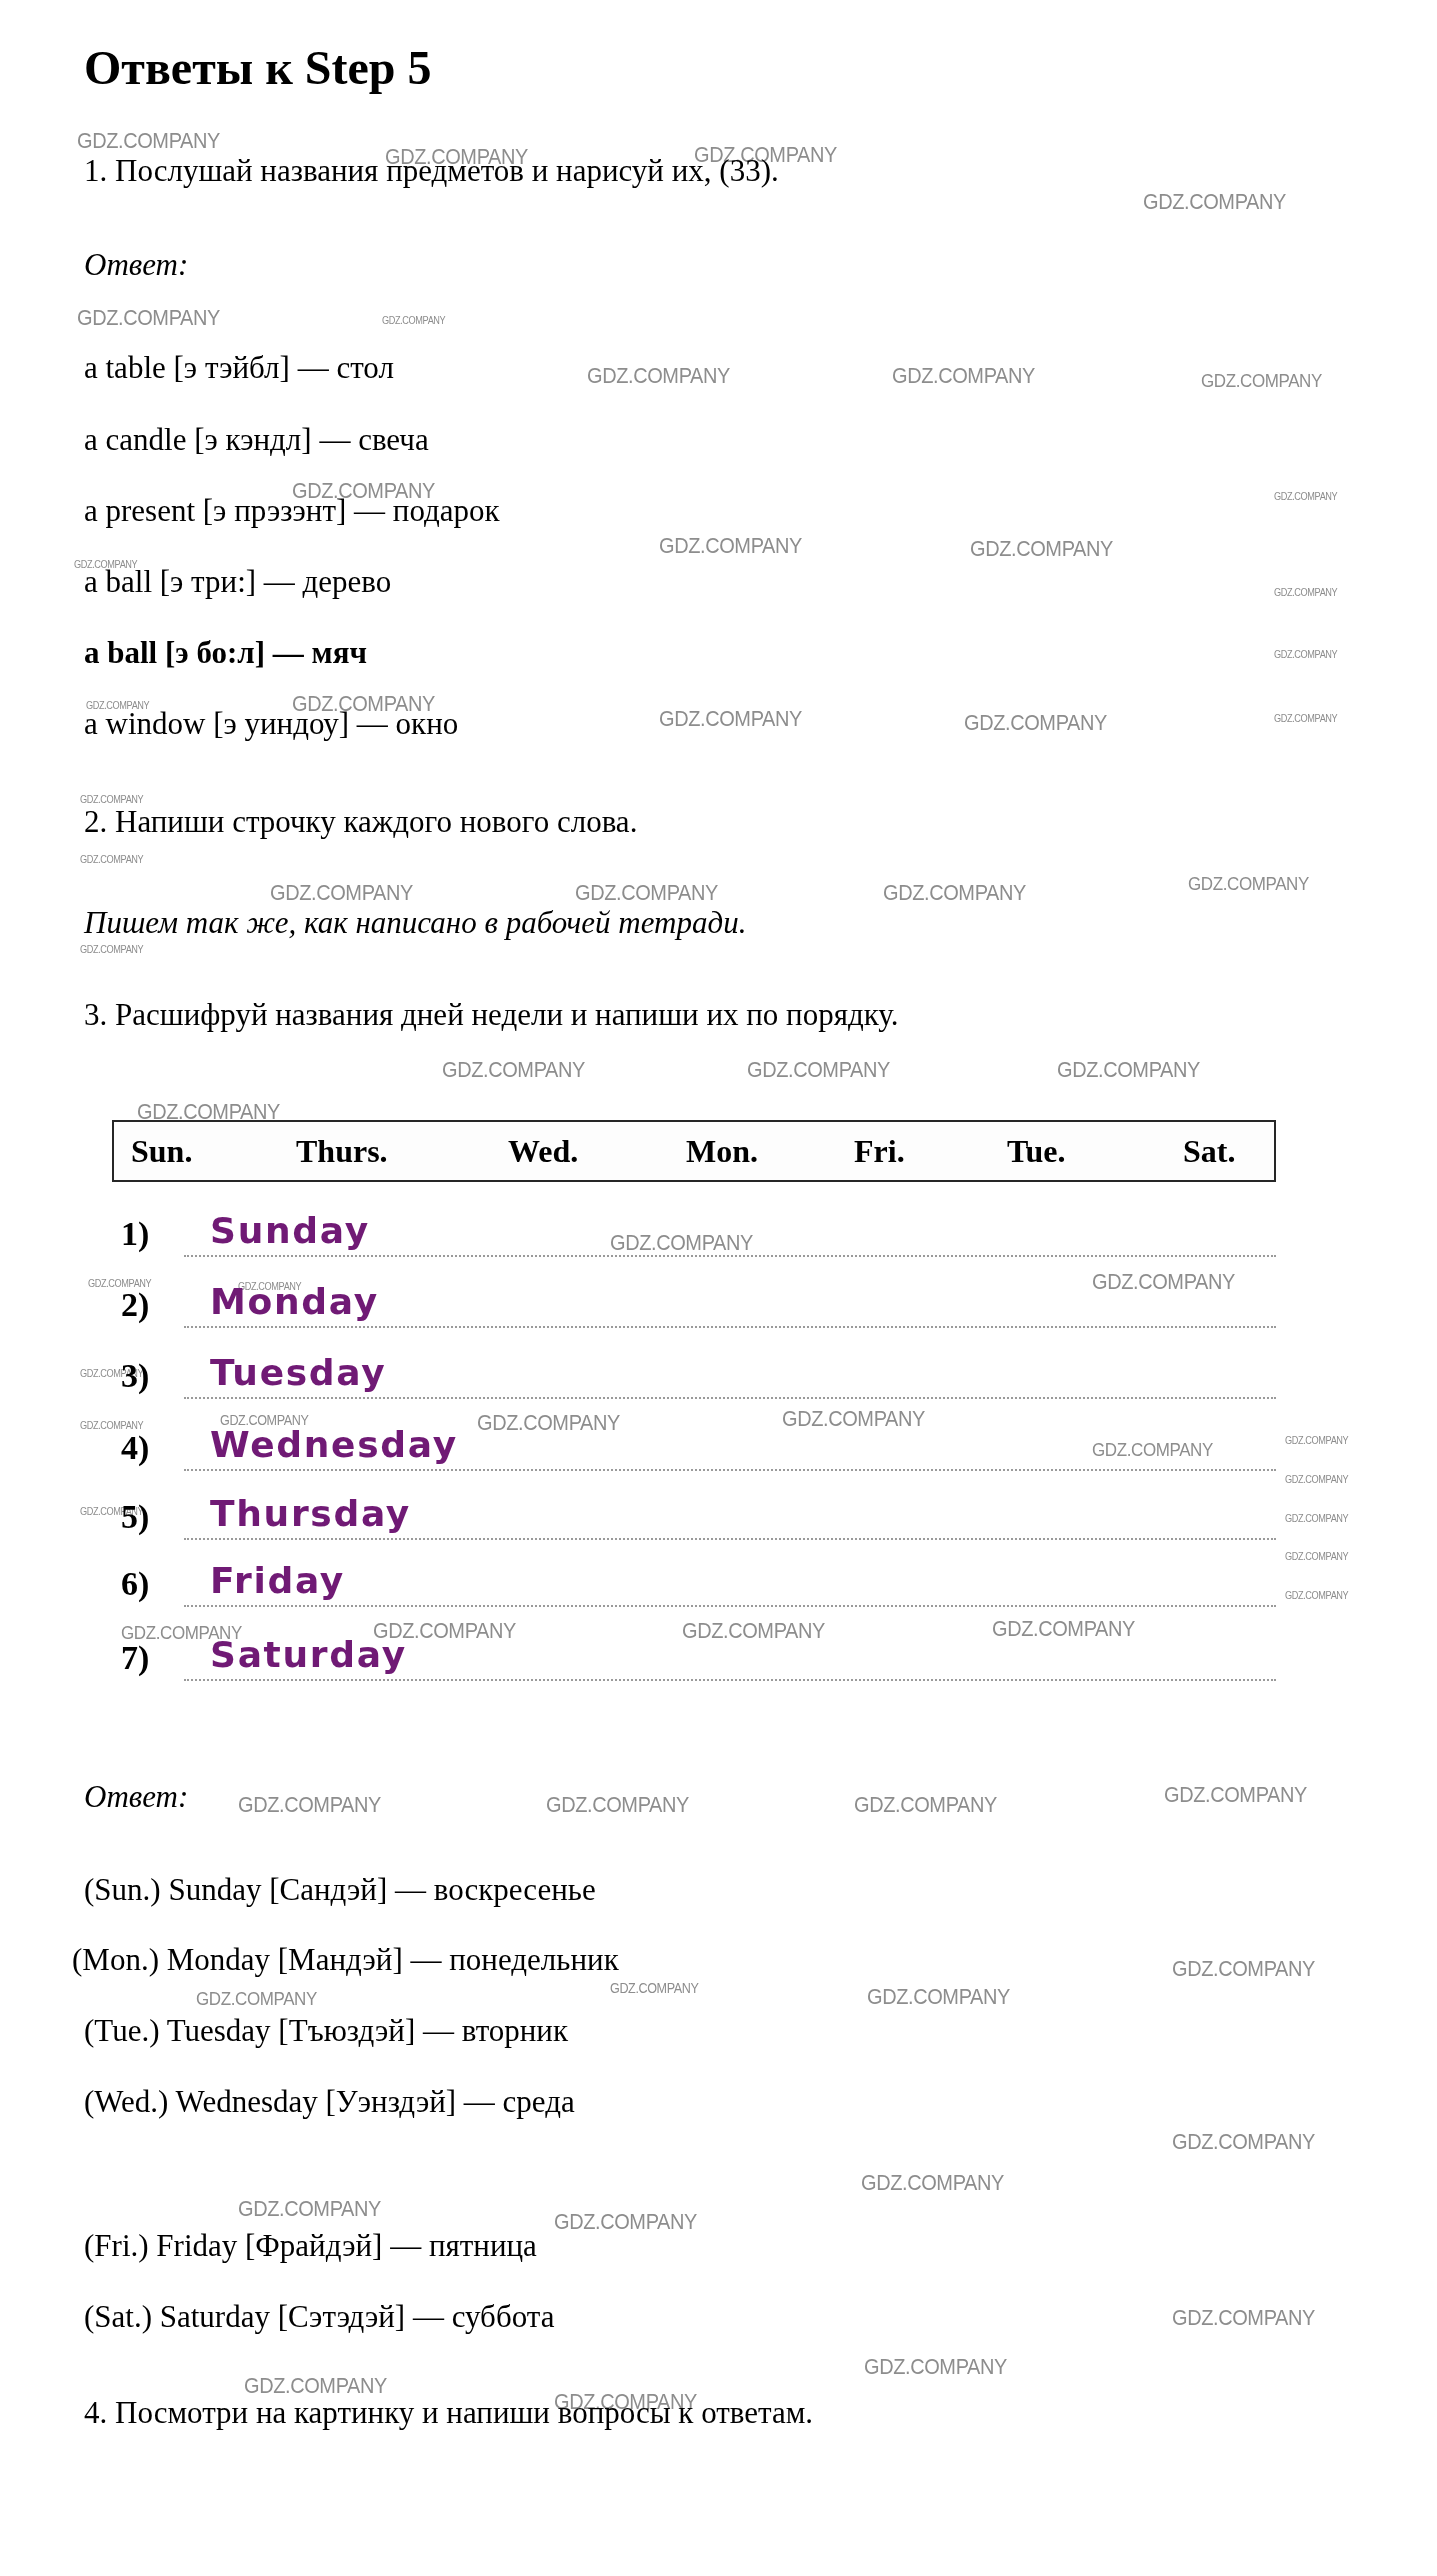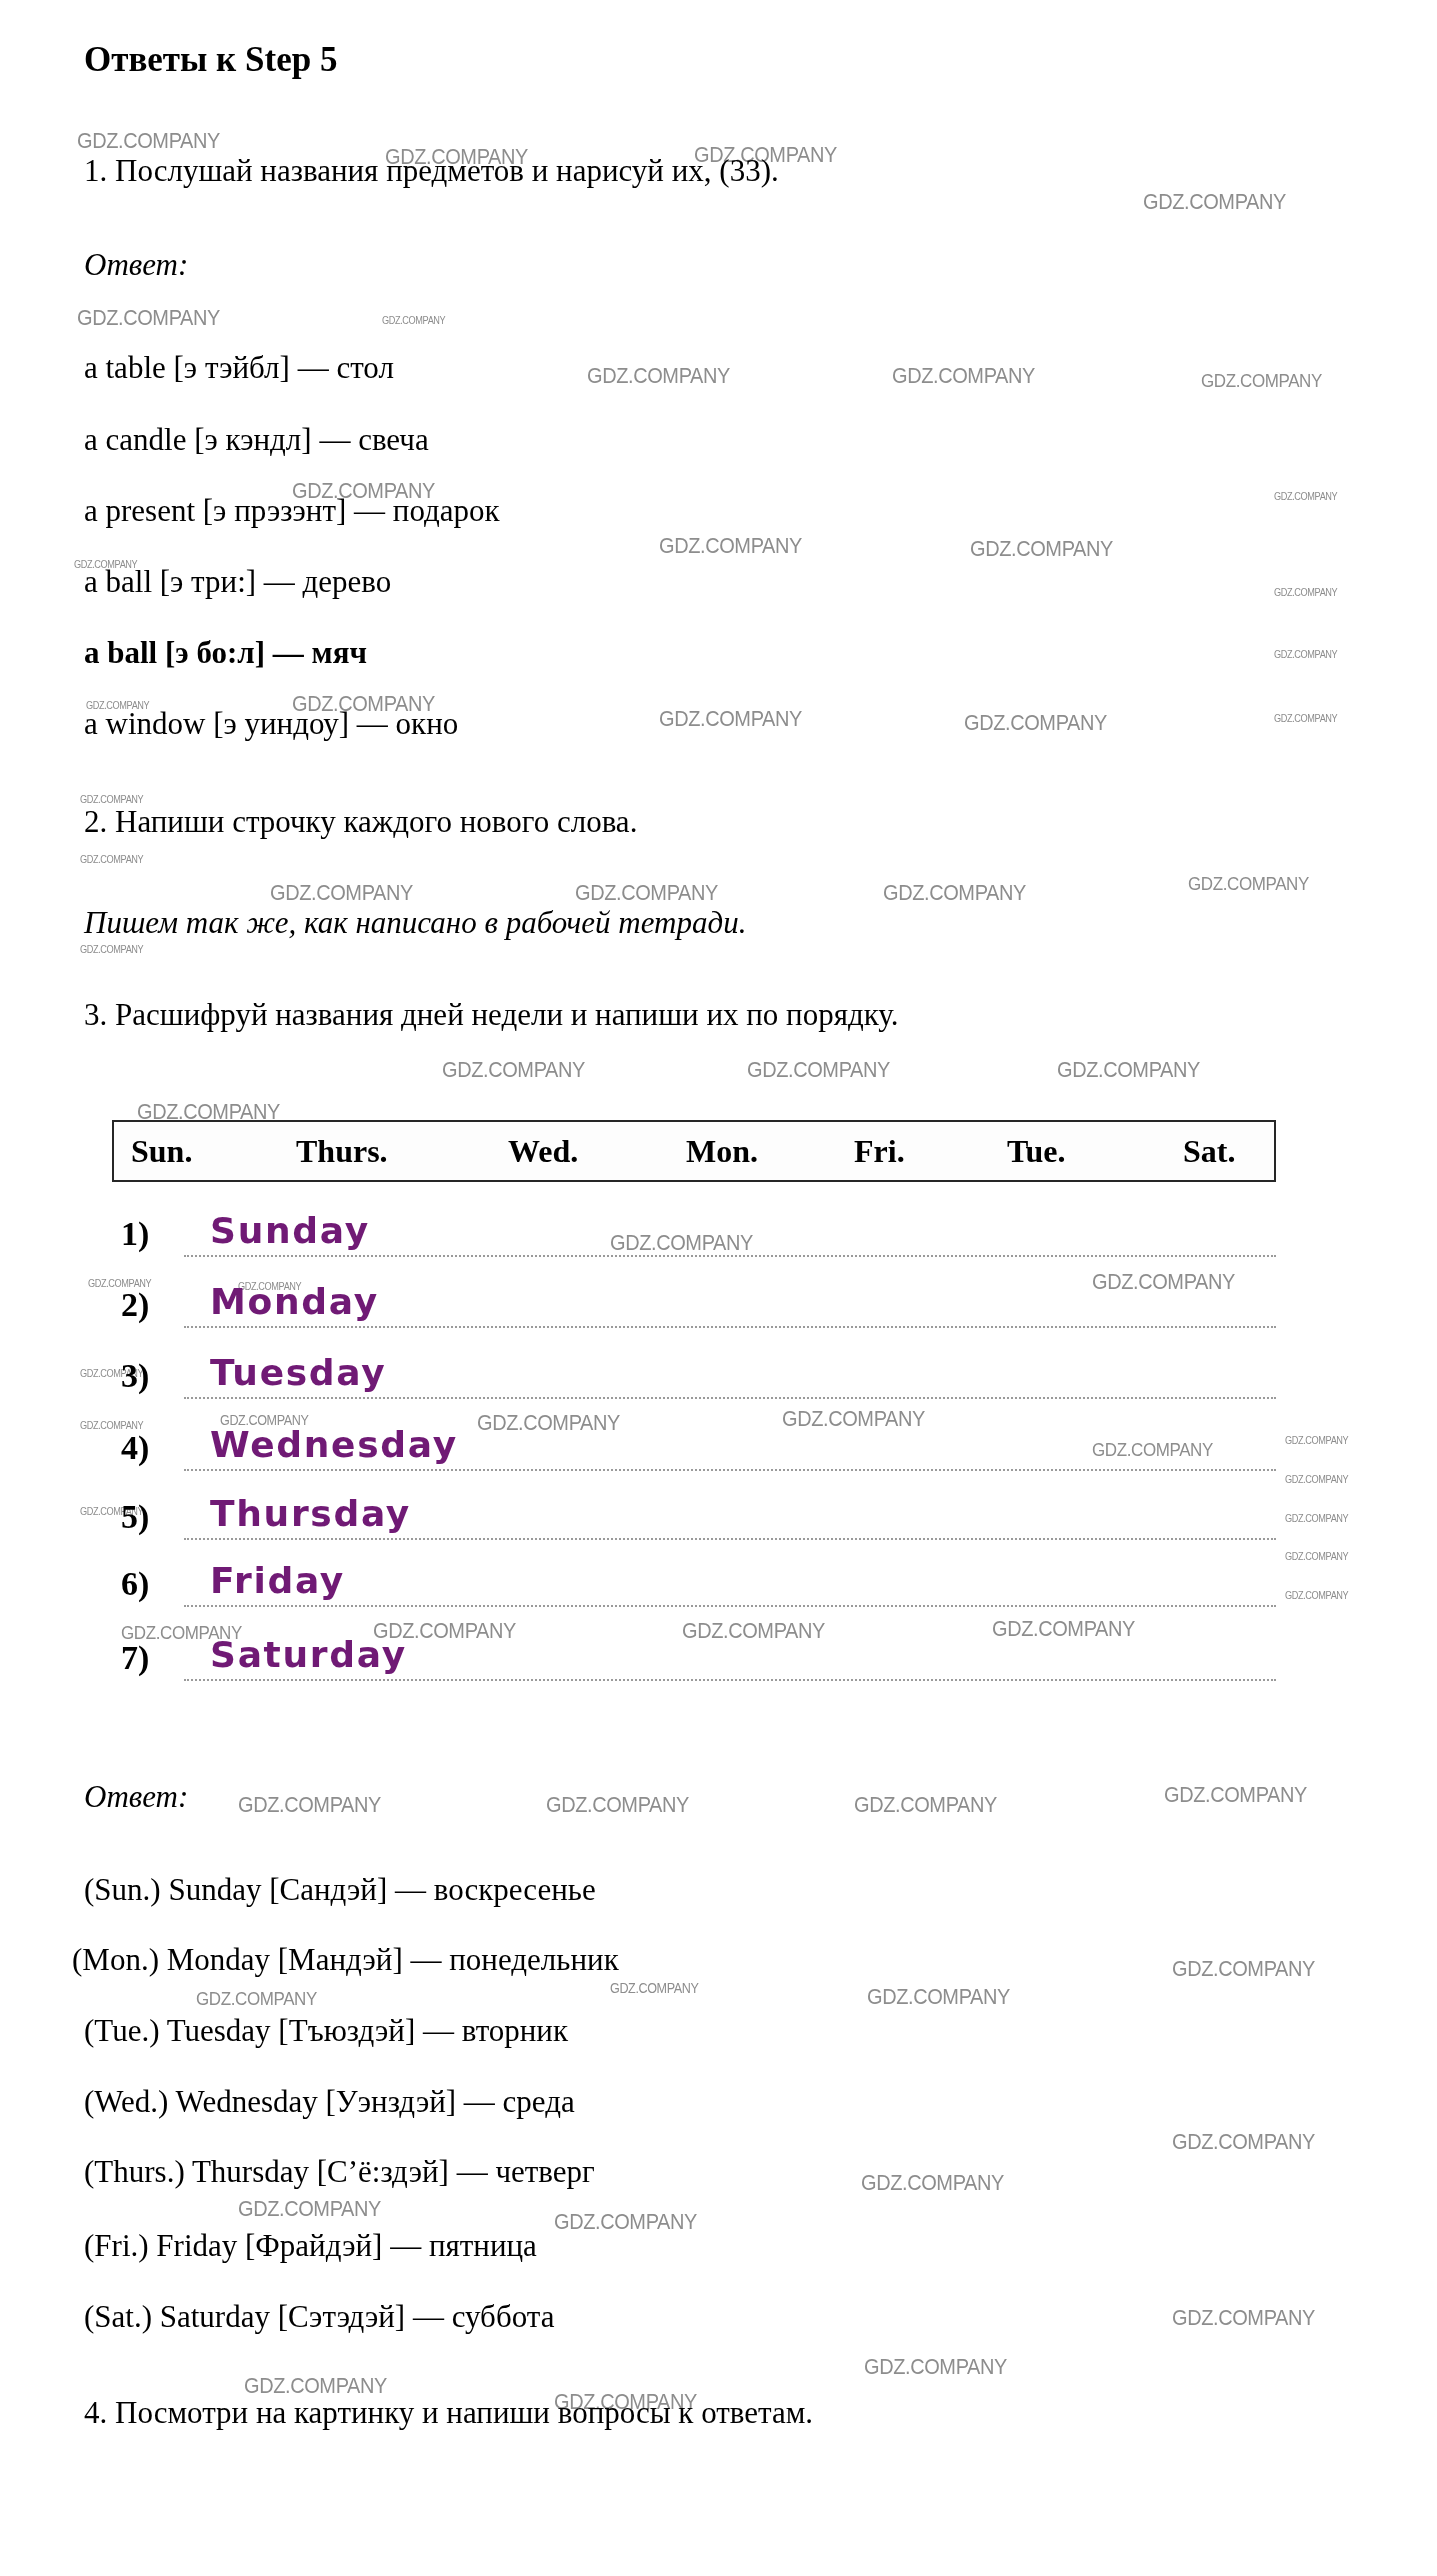--- a/index.html
+++ b/index.html
@@ -16,21 +16,21 @@
     position:absolute;
     font-family:"Liberation Sans", sans-serif;
     color:#8d8d8d;
     letter-spacing:-0.4px;
     white-space:nowrap;
     transform:scaleY(1.12);
     transform-origin:left top;
   }
   .title{
     position:absolute;margin:0;
-    font-size:35px;font-weight:bold;
+    font-size:48px;font-weight:bold;
   }
   .line{
     position:absolute;margin:0;
     font-size:31px;white-space:nowrap;
   }
   .italic{font-style:italic;}
   .days-box{
     position:absolute;
     left:112px;top:1120px;width:1164px;height:62px;
     border:2.5px solid #262626;
@@ -200,20 +200,19 @@
     <span class="hand">Saturday</span>
     <span class="rule"></span>
   </div>
 
   <p class="line italic" style="left:84px;top:1779px;">Ответ:</p>
 
   <p class="line" style="left:84px;top:1872px;">(Sun.) Sunday [Сандэй] — воскресенье</p>
   <p class="line" style="left:72px;top:1942px;">(Mon.) Monday [Мандэй] — понедельник</p>
   <p class="line" style="left:84px;top:2013px;">(Tue.) Tuesday [Тъюздэй] — вторник</p>
   <p class="line" style="left:84px;top:2084px;">(Wed.) Wednesday [Уэнздэй] — среда</p>
-  <p class="line" style="left:84px;top:2154px;">(Thurs.) Thursday [С’ё:здэй] — четверг</p>
   <p class="line" style="left:84px;top:2228px;">(Fri.) Friday [Фрайдэй] — пятница</p>
   <p class="line" style="left:84px;top:2299px;">(Sat.) Saturday [Сэтэдэй] — суббота</p>
 
   <p class="line" style="left:84px;top:2395px;text-align:right;">4. Посмотри на картинку и напиши вопросы к ответам.</p>
 
 </div>
 
 
 </body></html>

